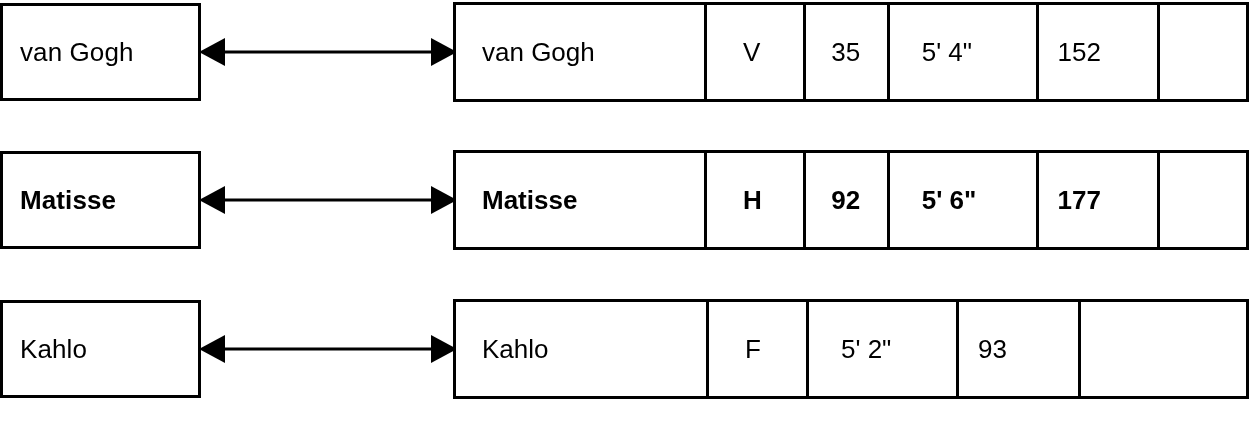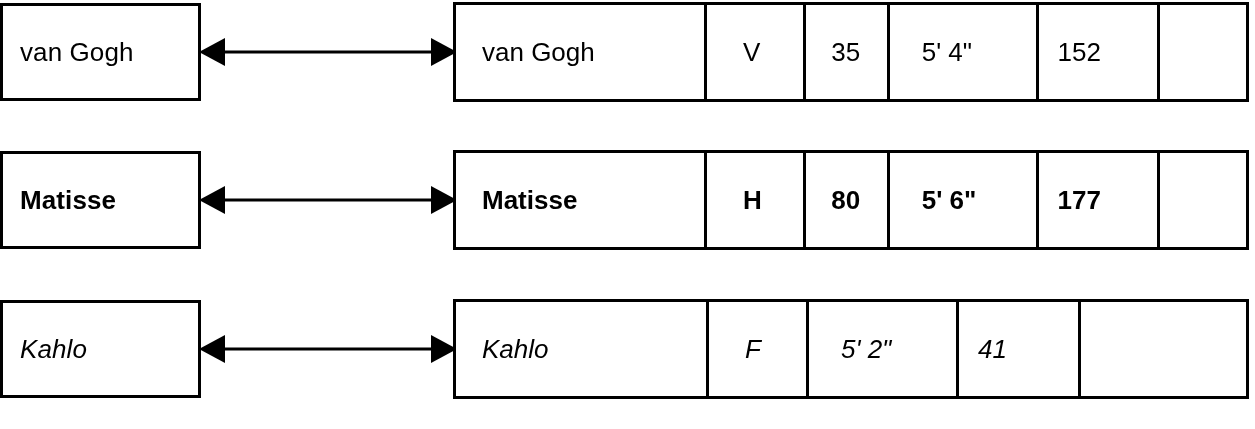--- a/index.html
+++ b/index.html
@@ -17,21 +17,21 @@
   }
 
   .row {
     position: absolute;
     left: 0;
     width: 1255px;
     height: 102px;
   }
   .row-1 { top: 1px; }
   .row-2 { top: 149px; font-weight: bold; }
-  .row-3 { top: 298px; font-style: italic; }
+  .row-3 { top: 298px; }
 
   
   .entity-box {
     position: absolute;
     left: 0px;
     top: 2px;
     width: 201px;
     height: 98px;
     box-sizing: border-box;
     border: 3px solid #000000;
@@ -151,21 +151,21 @@
   </div>
 
   <div class="record-table">
     <div class="cell col-name">
       <span class="cell-text">Matisse</span>
     </div>
     <div class="cell col-code">
       <span class="cell-text">H</span>
     </div>
     <div class="cell col-num">
-      <span class="cell-text">80</span>
+      <span class="cell-text">92</span>
     </div>
     <div class="cell col-height">
       <span class="cell-text">5' 6"</span>
     </div>
     <div class="cell col-weight">
       <span class="cell-text">177</span>
     </div>
     <div class="cell col-blank">
       <span class="cell-text"></span>
     </div>
@@ -191,20 +191,20 @@
     <div class="cell col-name">
       <span class="cell-text">Kahlo</span>
     </div>
     <div class="cell col-code">
       <span class="cell-text">F</span>
     </div>
     <div class="cell col-height">
       <span class="cell-text">5' 2"</span>
     </div>
     <div class="cell col-weight">
-      <span class="cell-text">41</span>
+      <span class="cell-text">93</span>
     </div>
     <div class="cell col-blank">
       <span class="cell-text"></span>
     </div>
   </div>
 
 </div>
 
 </body></html>

